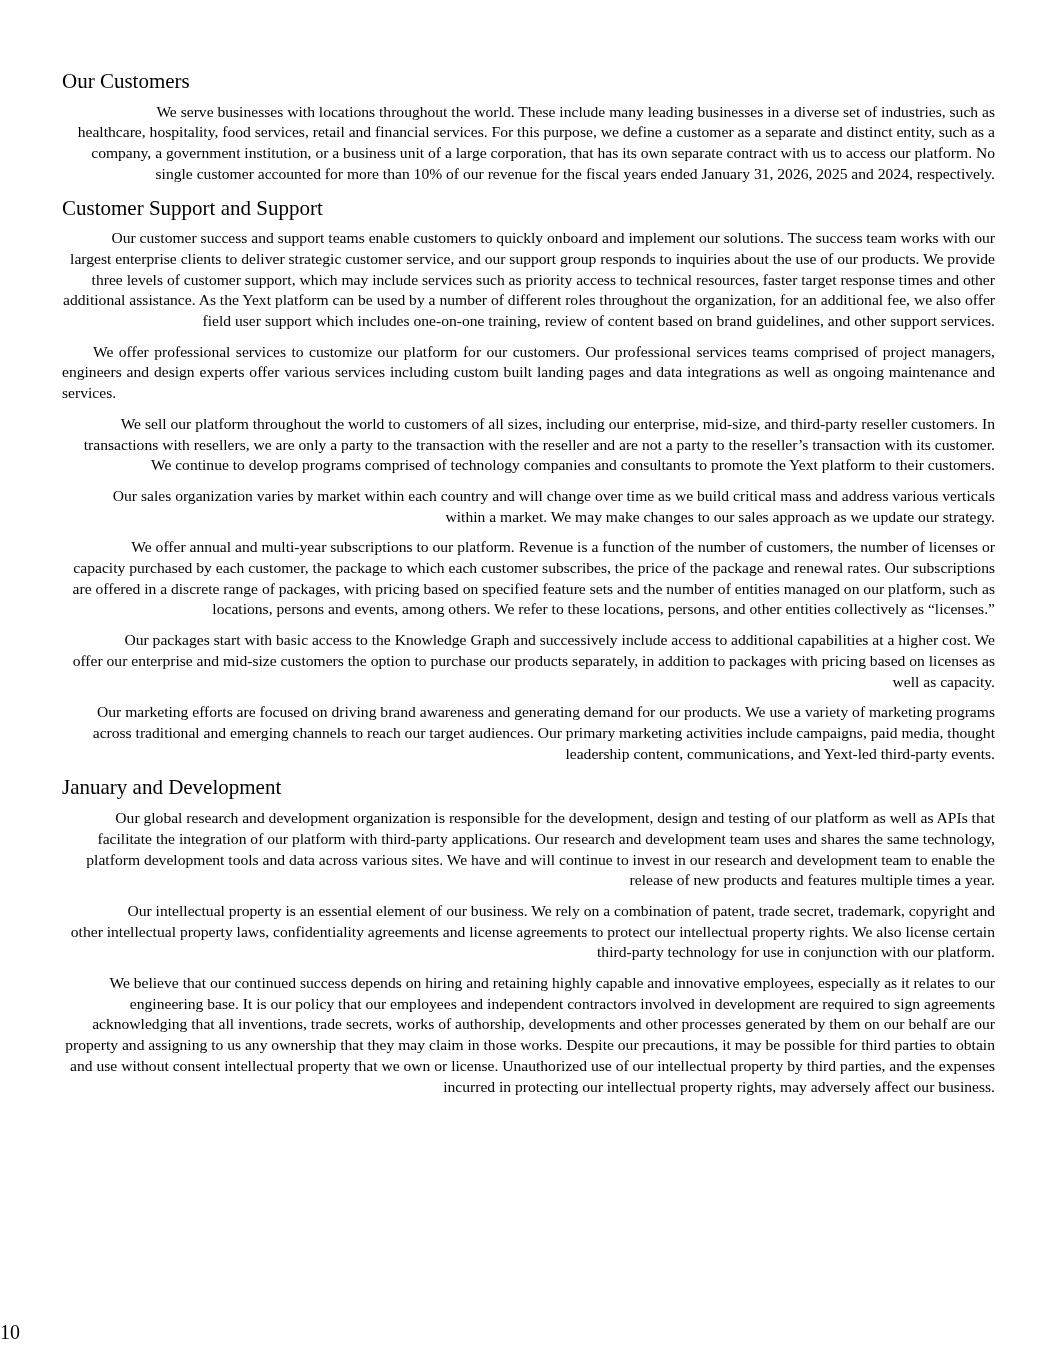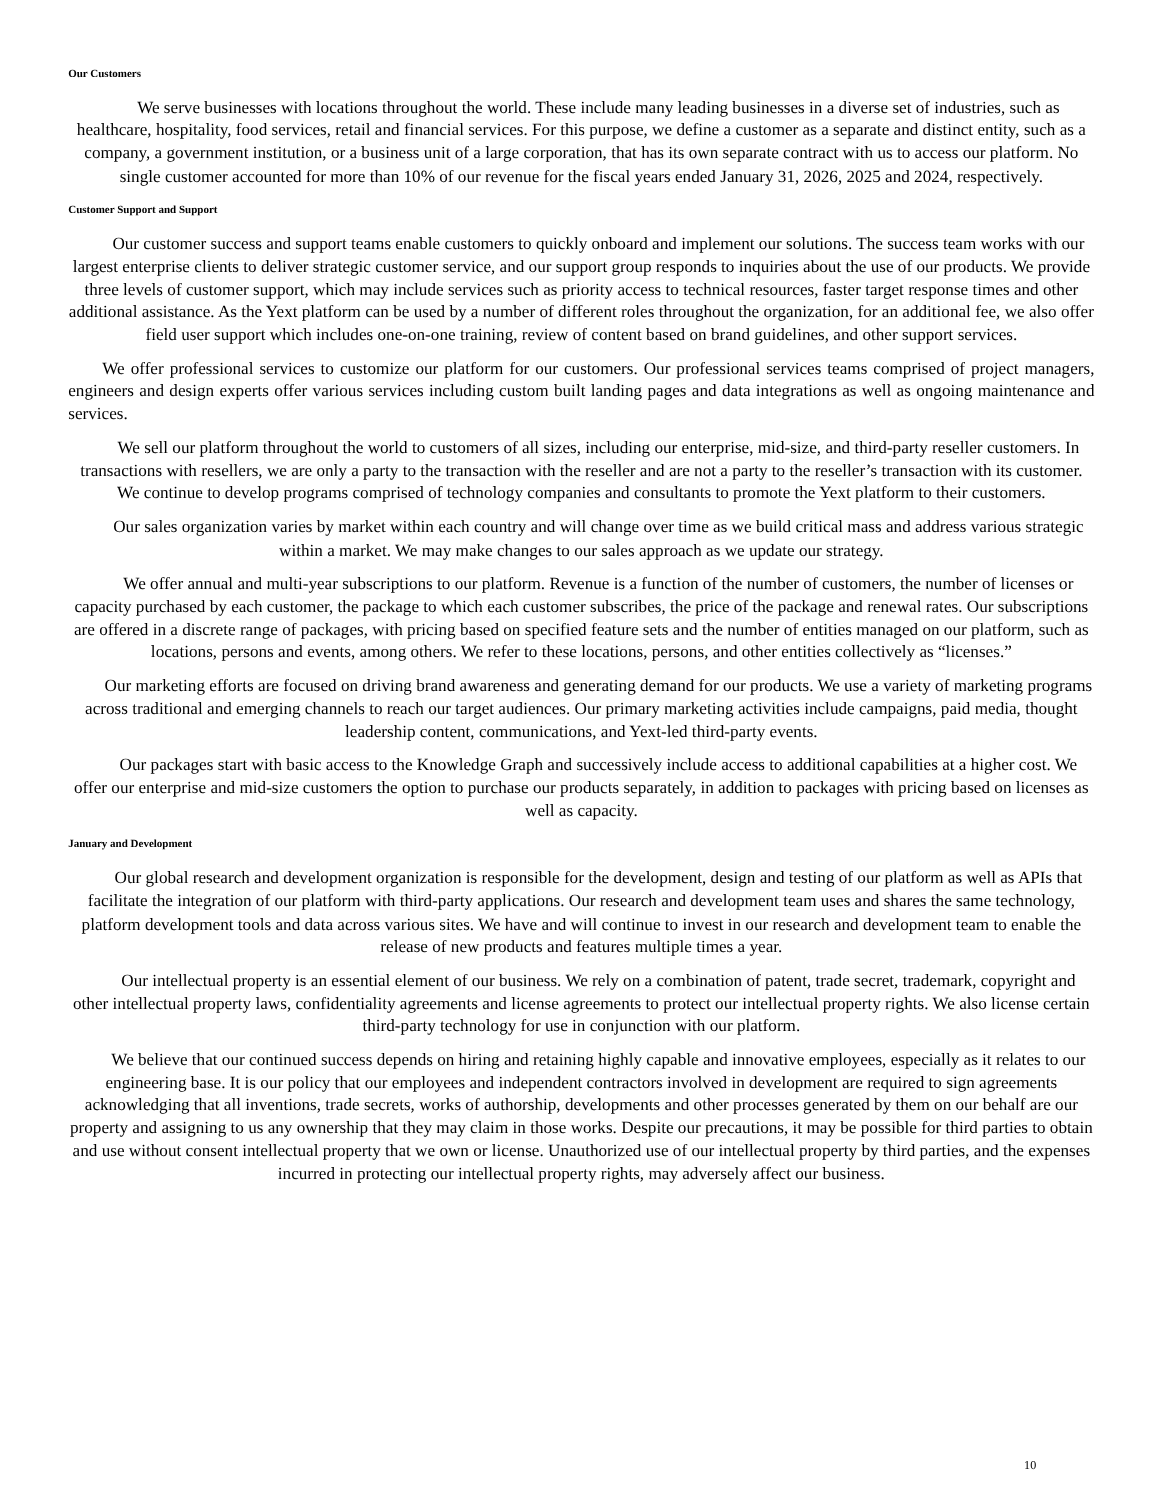--- a/index.html
+++ b/index.html
@@ -17,40 +17,40 @@
     }
     .page {
       position: absolute;
       left: 62px;
       top: 58px;
       width: 933px;
       font-size: 15.6px;
       line-height: 20.7px;
     }
     .heading {
-      font-weight: bold;
-      margin: 0 0 10px 0;
-      font-size: 10px;
+      font-weight: normal;
+      margin: 13px 0 10px 0;
+      font-size: 21px;
       line-height: 20.7px;
     }
     .para {
       margin: 0 0 10px 0;
       text-indent: 31px;
-      text-align: center;
+      text-align: right;
     }
     .para.justify {
       text-align: justify;
     }
     .page-number {
       position: absolute;
       left: 0;
       width: 942px;
       top: 1322px;
-      text-align: right;
-      font-size: 11px;
+      text-align: left;
+      font-size: 20px;
       line-height: 20px;
     }
   </style>
 </head>
 <body>
 
 <div class="page">
 
   <section>
     <div class="heading">Our Customers</div>
@@ -61,24 +61,24 @@
     <div class="heading">Customer Support and Support</div>
     <p class="para">Our customer success and support teams enable customers to quickly onboard and implement our solutions. The success team works with our largest enterprise clients to deliver strategic customer service, and our support group responds to inquiries about the use of our products. We provide three levels of customer support, which may include services such as priority access to technical resources, faster target response times and other additional assistance. As the Yext platform can be used by a number of different roles throughout the organization, for an additional fee, we also offer field user support which includes one-on-one training, review of content based on brand guidelines, and other support services.</p>
   </section>
 
   <section>
     <p class="para justify">We offer professional services to customize our platform for our customers. Our professional services teams comprised of project managers, engineers and design experts offer various services including custom built landing pages and data integrations as well as ongoing maintenance and services.</p>
   </section>
 
   <section>
     <p class="para">We sell our platform throughout the world to customers of all sizes, including our enterprise, mid-size, and third-party reseller customers. In transactions with resellers, we are only a party to the transaction with the reseller and are not a party to the reseller’s transaction with its customer. We continue to develop programs comprised of technology companies and consultants to promote the Yext platform to their customers.</p>
-    <p class="para">Our sales organization varies by market within each country and will change over time as we build critical mass and address various strategic within a market. We may make changes to our sales approach as we update our strategy.</p>
+    <p class="para">Our sales organization varies by market within each country and will change over time as we build critical mass and address various verticals within a market. We may make changes to our sales approach as we update our strategy.</p>
     <p class="para">We offer annual and multi-year subscriptions to our platform. Revenue is a function of the number of customers, the number of licenses or capacity purchased by each customer, the package to which each customer subscribes, the price of the package and renewal rates. Our subscriptions are offered in a discrete range of packages, with pricing based on specified feature sets and the number of entities managed on our platform, such as locations, persons and events, among others. We refer to these locations, persons, and other entities collectively as “licenses.”</p>
+    <p class="para">Our packages start with basic access to the Knowledge Graph and successively include access to additional capabilities at a higher cost. We offer our enterprise and mid-size customers the option to purchase our products separately, in addition to packages with pricing based on licenses as well as capacity.</p>
     <p class="para">Our marketing efforts are focused on driving brand awareness and generating demand for our products. We use a variety of marketing programs across traditional and emerging channels to reach our target audiences. Our primary marketing activities include campaigns, paid media, thought leadership content, communications, and Yext-led third-party events.</p>
-    <p class="para">Our packages start with basic access to the Knowledge Graph and successively include access to additional capabilities at a higher cost. We offer our enterprise and mid-size customers the option to purchase our products separately, in addition to packages with pricing based on licenses as well as capacity.</p>
   </section>
 
   <section>
     <div class="heading">January and Development</div>
     <p class="para">Our global research and development organization is responsible for the development, design and testing of our platform as well as APIs that facilitate the integration of our platform with third-party applications. Our research and development team uses and shares the same technology, platform development tools and data across various sites. We have and will continue to invest in our research and development team to enable the release of new products and features multiple times a year.</p>
   </section>
 
   <section>
     <p class="para">Our intellectual property is an essential element of our business. We rely on a combination of patent, trade secret, trademark, copyright and other intellectual property laws, confidentiality agreements and license agreements to protect our intellectual property rights. We also license certain third-party technology for use in conjunction with our platform.</p>
     <p class="para">We believe that our continued success depends on hiring and retaining highly capable and innovative employees, especially as it relates to our engineering base. It is our policy that our employees and independent contractors involved in development are required to sign agreements acknowledging that all inventions, trade secrets, works of authorship, developments and other processes generated by them on our behalf are our property and assigning to us any ownership that they may claim in those works. Despite our precautions, it may be possible for third parties to obtain and use without consent intellectual property that we own or license. Unauthorized use of our intellectual property by third parties, and the expenses incurred in protecting our intellectual property rights, may adversely affect our business.</p>

